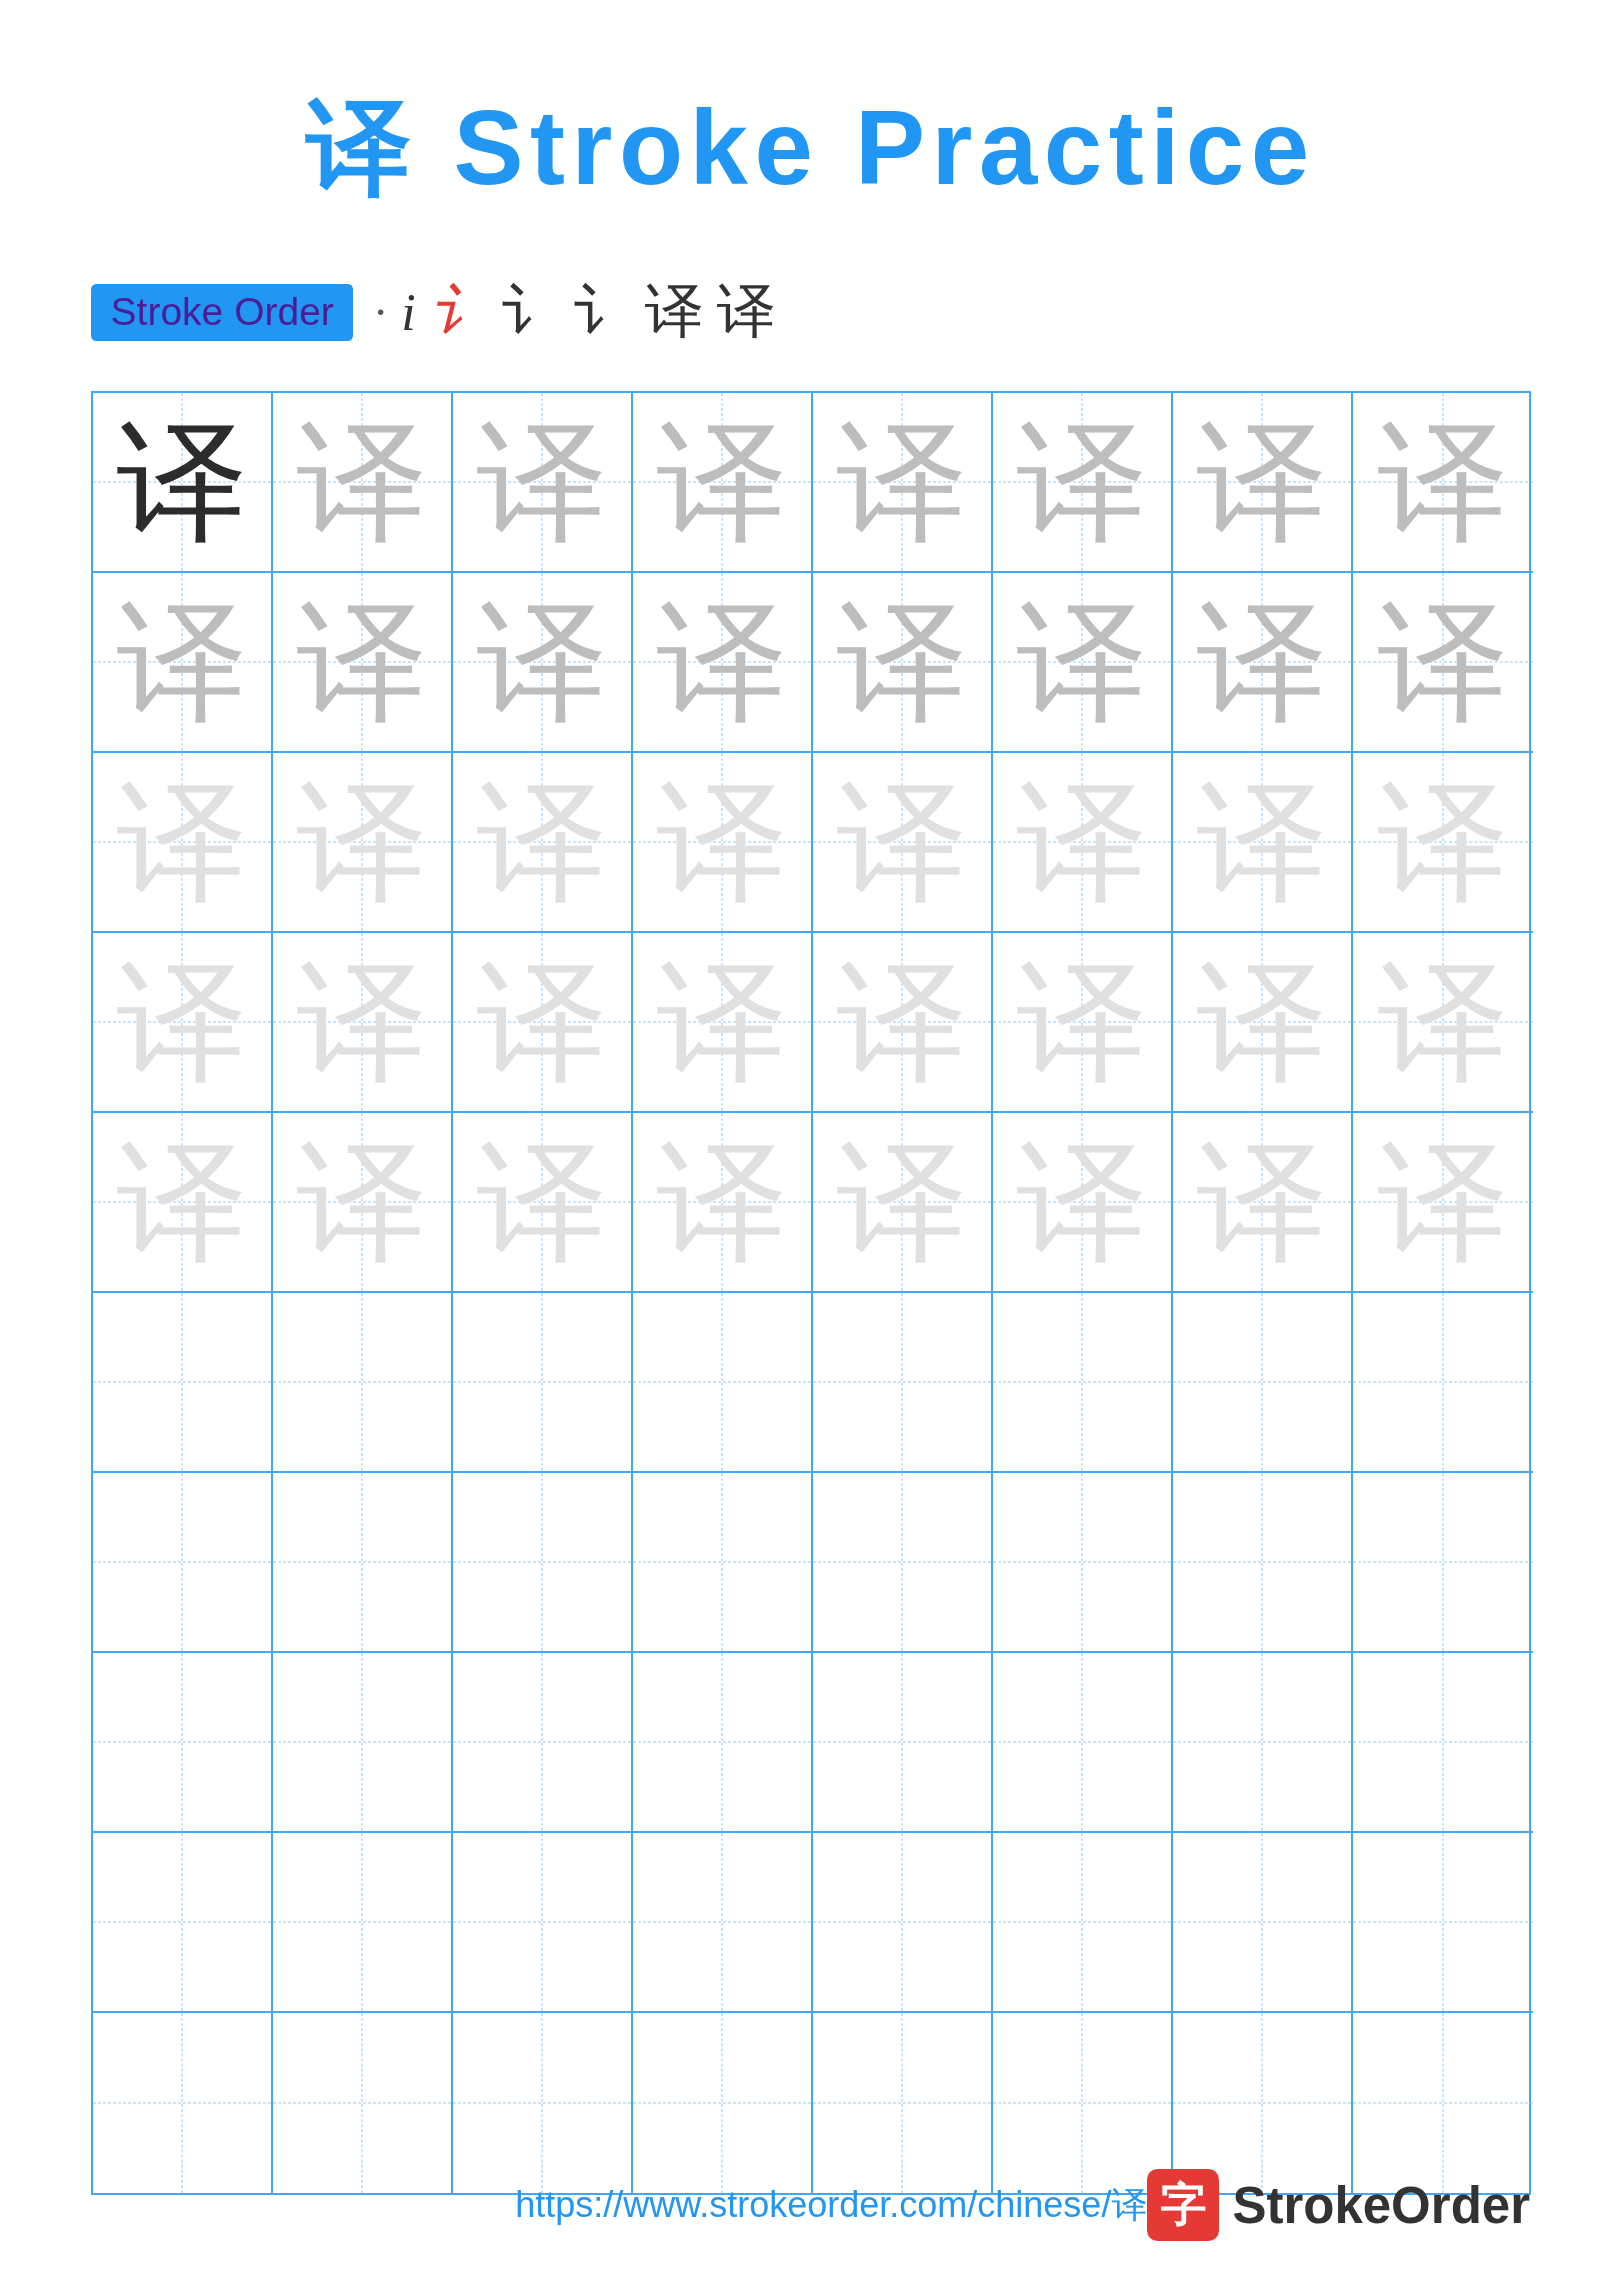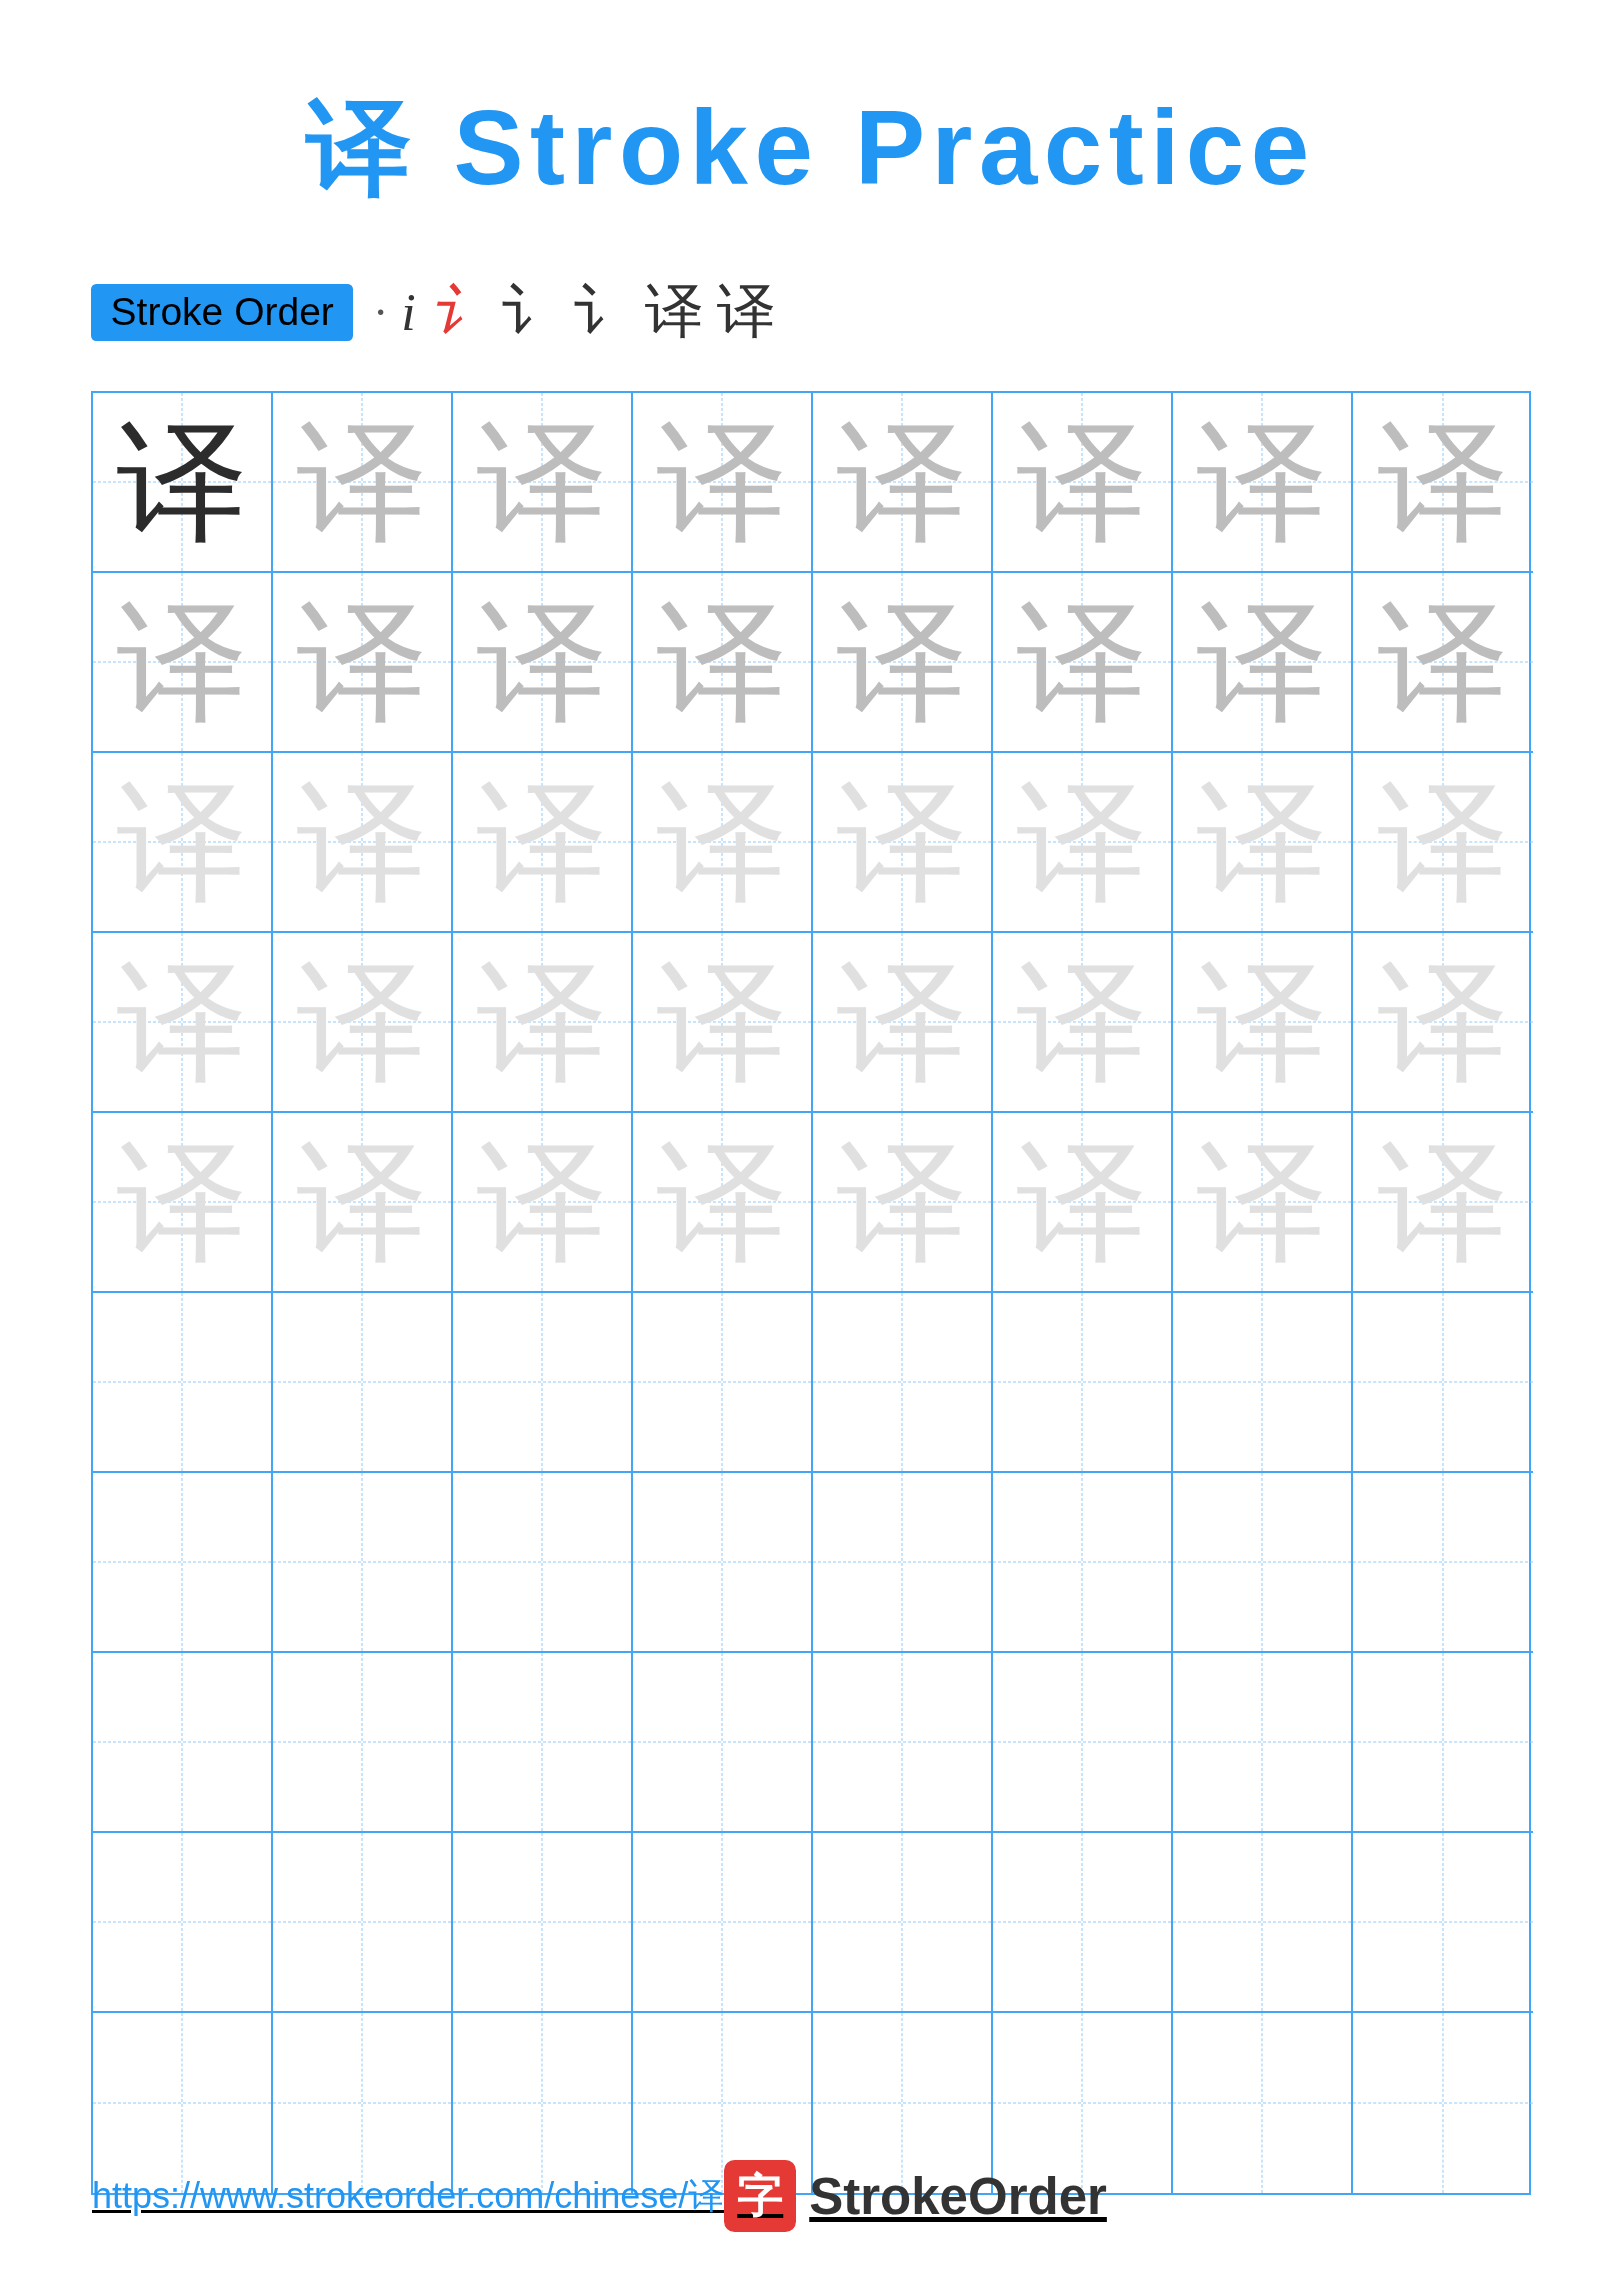--- a/index.html
+++ b/index.html
@@ -35,21 +35,21 @@
     .stroke-order-section {
       margin-top: 52px;
       width: 1440px;
       display: flex;
       align-items: center;
       gap: 19.6px;
     }
 
     .stroke-order-badge {
       background: #2196F3;
-      color: #000000;
+      color: #4c1d95;
       font-size: 39px;
       padding: 6.5px 19.6px;
       border-radius: 5.2px;
       font-family: Arial, sans-serif;
       white-space: nowrap;
     }
 
     .stroke-sequence {
       display: flex;
       align-items: center;
@@ -130,27 +130,26 @@
       line-height: 1;
       position: relative;
       z-index: 2;
       font-family: serif;
       user-select: none;
     }
 
     
     .footer {
       position: absolute;
-      bottom: 63px;
+      bottom: 54px;
       left: 92px;
       right: 92px;
       display: flex;
       align-items: center;
-      justify-content: flex-start;
-      text-decoration: underline;
+      justify-content: flex-end;
     }
 
     .footer-url {
       font-size: 36px;
       color: #2196F3;
       font-family: Arial, sans-serif;
     }
 
     .footer-logo {
       display: flex;

